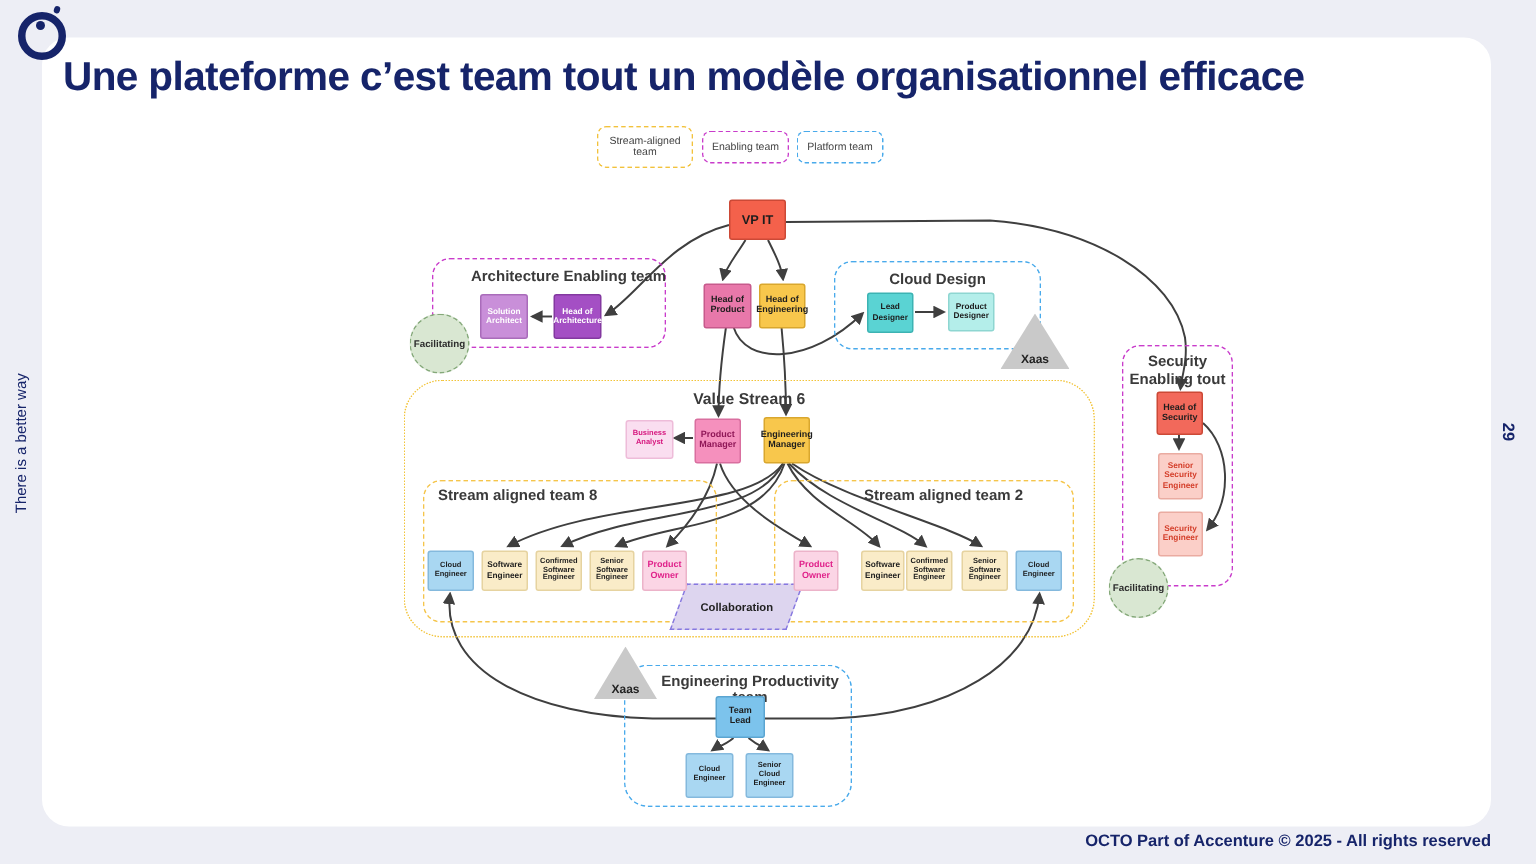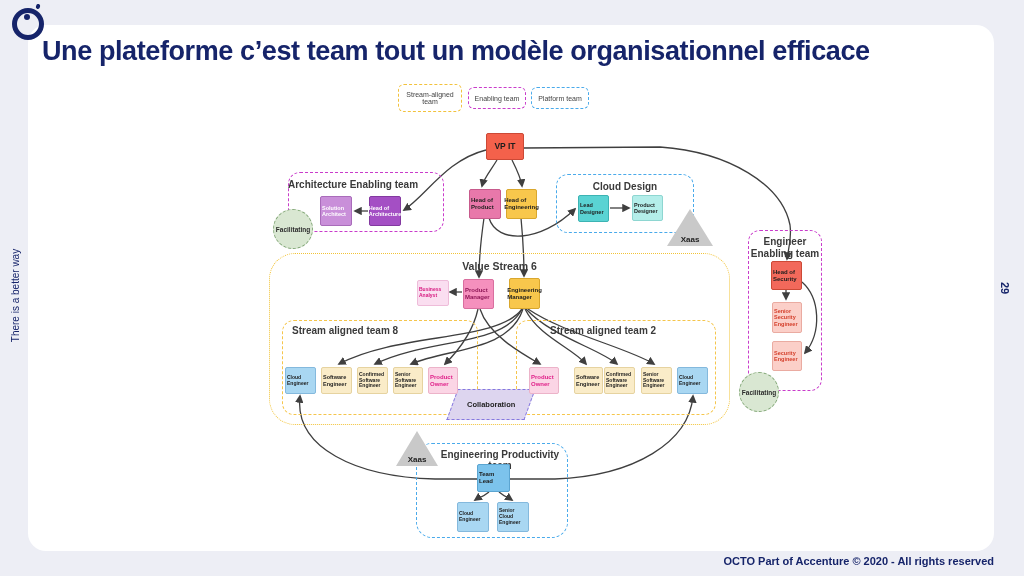--- a/index.html
+++ b/index.html
@@ -19,21 +19,21 @@
   .lg-enabling{border:1.6px dashed #c93ccb;}
   .lg-platform{border:1.6px dashed #49aaeb;}
   
   .group{position:absolute;box-sizing:border-box;background:transparent;}
   .g-dash-purple{border:1.6px dashed #c93ccb;border-radius:12px;}
   .g-dash-blue{border:1.6px dashed #49aaeb;border-radius:12px;}
   .g-dash-yellow{border:1.6px dashed #f5c54b;border-radius:12px;}
   .g-dot-yellow{border:1.8px dotted #f2c337;border-radius:26px;}
   .group-title{position:absolute;font-size:10px;font-weight:bold;color:#3a3a3a;}
   
-  .node{position:absolute;display:flex;align-items:center;justify-content:center;font-weight:bold;font-size:5.5px;line-height:1.15;color:#1d1d1d;border-radius:2px;box-sizing:border-box;padding:1px;}
+  .node{position:absolute;display:flex;align-items:center;justify-content:center;text-align:center;font-weight:bold;font-size:5.5px;line-height:1.15;color:#1d1d1d;border-radius:2px;box-sizing:border-box;padding:1px;}
   .c-red{background:#f4614b;border:1px solid #cc4936;}
   .c-pinkstrong{background:#e878aa;border:1px solid #c75a8c;}
   .c-yellow{background:#f8c74c;border:1px solid #d9a72e;}
   .c-purplelight{background:#c98fd9;border:1px solid #a96cba;color:#fff;}
   .c-purpledark{background:#a44fc4;border:1px solid #8339a0;color:#fff;}
   .c-teal{background:#5ad3d3;border:1px solid #3cb3b3;}
   .c-teallight{background:#b4eeea;border:1px solid #8ed6d1;}
   .c-pinkpale{background:#fadef0;border:1px solid #eebcd9;color:#d6167e;}
   .c-pinkmid{background:#f590bd;border:1px solid #d96f9f;color:#8f1757;}
   .c-cream{background:#faecc8;border:1px solid #e6d3a0;}
@@ -57,21 +57,21 @@
 <div class="slide"></div>
 
 <div class="logo">
     <div class="pupil"></div>
   </div>
 <div class="logo-tick"></div>
 
 <div class="page-title">Une plateforme c’est team tout un modèle organisationnel efficace</div>
 <div class="sidebar-text">There is a better way</div>
 <div class="page-num">29</div>
-<div class="footer">OCTO Part of Accenture © 2020 - All rights reserved</div>
+<div class="footer">OCTO Part of Accenture © 2025 - All rights reserved</div>
 
 <div class="legend-item lg-stream" style="left:398px;top:84px;width:64px;height:28px;">Stream-aligned team</div>
 <div class="legend-item lg-enabling" style="left:468px;top:87px;width:58px;height:22px;">Enabling team</div>
 <div class="legend-item lg-platform" style="left:531px;top:87px;width:58px;height:22px;">Platform team</div>
 
 <svg class="edges" width="1024" height="576" viewBox="0 0 1024 576">
   <defs>
     <marker id="ah" viewBox="0 0 10 10" refX="8" refY="5" markerWidth="6.5" markerHeight="6.5" orient="auto-start-reverse">
       <path d="M0,0 L10,5 L0,10 z" fill="#3f3f3f"></path>
     </marker>
@@ -97,36 +97,36 @@
     <path d="M 528,309 C 563,333 628,348 654,364" marker-end="url(#ah)"></path>
     <path d="M 300,396 C 294,448 356,477 435,479 L 555,479 C 635,476 689,442 693,396" marker-start="url(#ah)" marker-end="url(#ah)"></path>
     <path d="M 786,290 L 786,299" marker-end="url(#ah)"></path>
     <path d="M 802,282 C 820,298 822,332 805,353" marker-end="url(#ah)"></path>
     <path d="M 489,492 C 483,497 478,498 475,500" marker-end="url(#ah)"></path>
     <path d="M 499,492 C 505,497 509,498 512,500" marker-end="url(#ah)"></path>
   </g>
 </svg>
 
 <div class="group g-dash-purple" style="left:288px;top:172px;width:156px;height:60px;"></div>
-<div class="group-title" style="left:288px;top:179px;width:156px;text-align:left;">Architecture Enabling team</div>
+<div class="group-title" style="left:288px;top:179px;width:156px;text-align:right;">Architecture Enabling team</div>
 
 <div class="group g-dash-blue" style="left:556px;top:174px;width:138px;height:59px;"></div>
 <div class="group-title" style="left:556px;top:181px;width:138px;text-align:center;">Cloud Design</div>
 
 <div class="group g-dash-purple" style="left:748px;top:230px;width:74px;height:161px;"></div>
-<div class="group-title" style="left:744px;top:236px;width:82px;text-align:center;line-height:1.2;">Engineer Enabling team</div>
+<div class="group-title" style="left:744px;top:236px;width:82px;text-align:center;line-height:1.2;">Security Enabling tout</div>
 
 <div class="group g-dot-yellow" style="left:269px;top:253px;width:461px;height:172px;"></div>
 <div class="group-title" style="left:269px;top:260px;width:461px;text-align:center;font-size:10.5px;">Value Stream 6</div>
 
 <div class="group g-dash-yellow" style="left:282px;top:320px;width:196px;height:95px;"></div>
 <div class="group-title" style="left:292px;top:325px;width:180px;text-align:left;">Stream aligned team 8</div>
 
 <div class="group g-dash-yellow" style="left:516px;top:320px;width:200px;height:95px;"></div>
-<div class="group-title" style="left:550px;top:325px;width:158px;text-align:left;">Stream aligned team 2</div>
+<div class="group-title" style="left:550px;top:325px;width:158px;text-align:center;">Stream aligned team 2</div>
 
 <div class="group g-dash-blue" style="left:416px;top:443px;width:152px;height:95px;border-radius:16px;"></div>
 <div class="group-title" style="left:432px;top:449px;width:136px;text-align:center;">Engineering Productivity team</div>
 
 <div class="facilitating" style="left:273px;top:209px;">Facilitating</div>
 <div class="facilitating" style="left:739px;top:372px;">Facilitating</div>
 <div class="xaas" style="left:667px;top:209px;width:46px;height:37px;">
   <div class="tri"></div>
   <div class="lbl">Xaas</div>
 </div>

